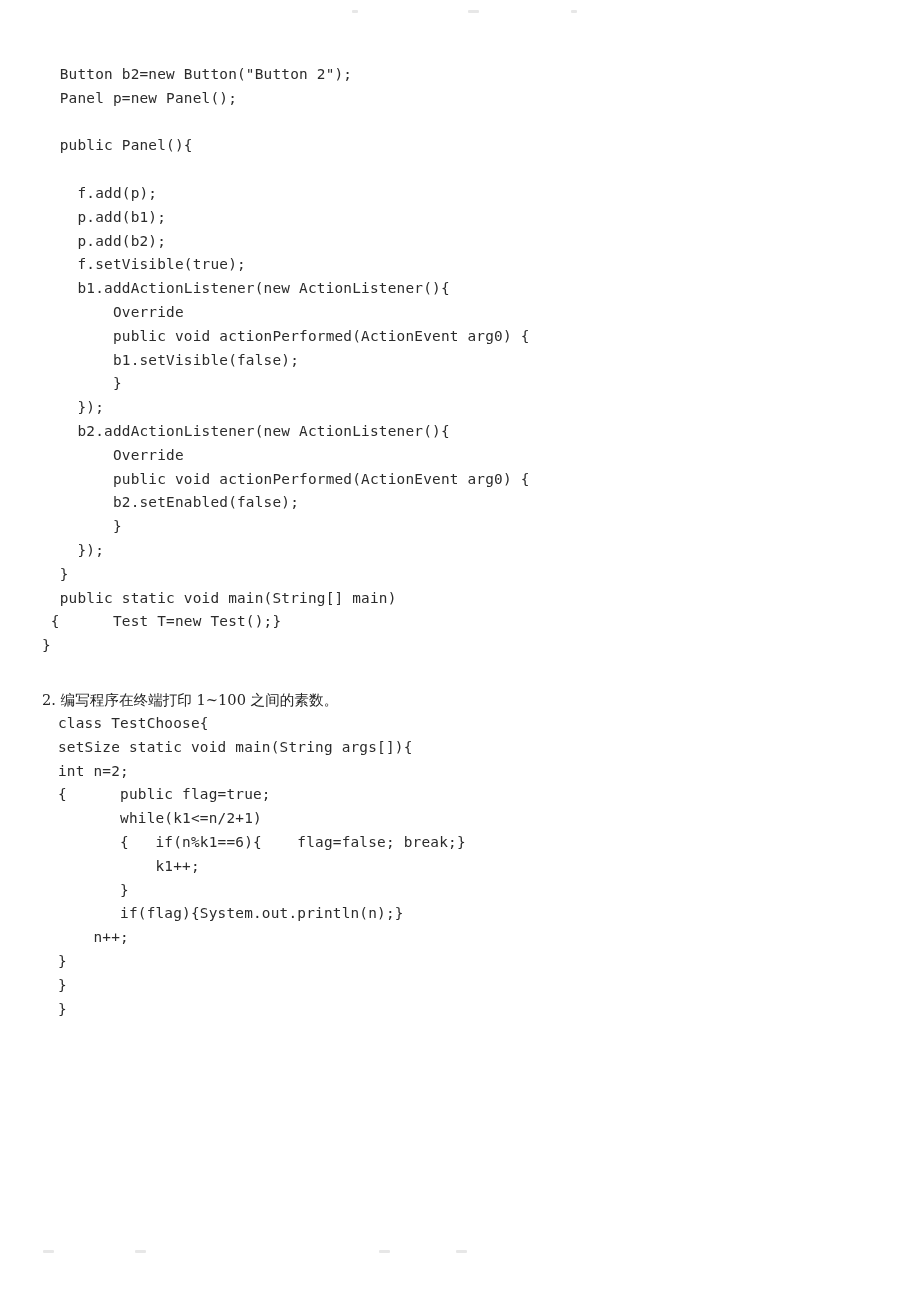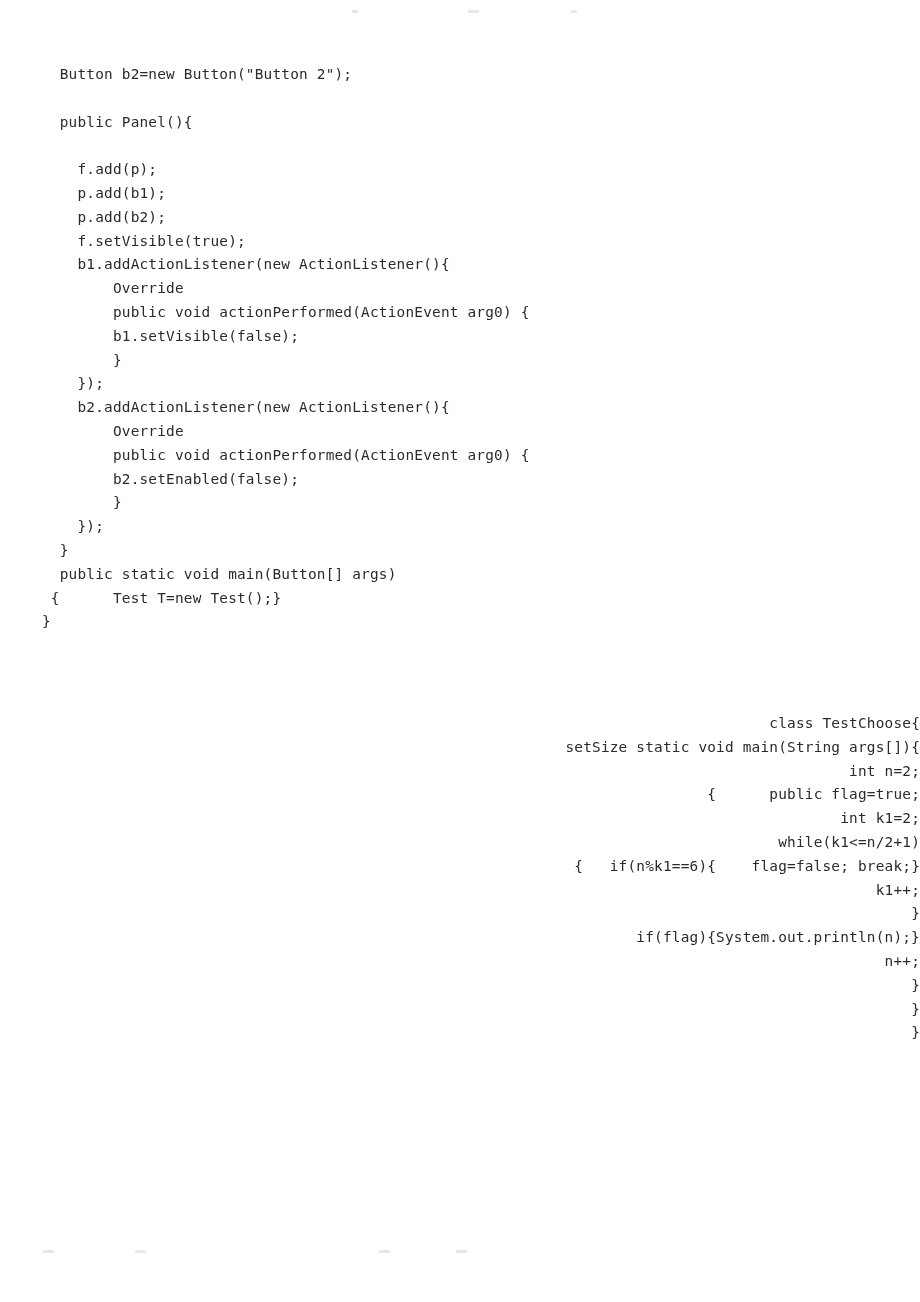--- a/index.html
+++ b/index.html
@@ -56,69 +56,72 @@
     height: 23.8px;
     line-height: 23.8px;
     font-family: "DejaVu Serif", "DejaVu Sans", serif;
     font-size: 14.6px;
     color: #242424;
     white-space: pre;
   }
 
   .block-a { top: 63px; left: 0; }
   .block-prompt { top: 688px; left: 0; }
-  .block-b { top: 712px; left: 16px; text-align: right; }
+  .block-b { top: 712px; left: 16px; }
 
   .indent-pad { padding-left: 42px; }
 </style>
 </head>
 <body>
 
 <div class="page">
 
   <div id="artifacts-top">
       <div class="speckle soft" style="left: 352px; top: 10px;"></div>
       <div class="speckle soft wide" style="left: 468px; top: 10px;"></div>
       <div class="speckle soft" style="left: 571px; top: 10px;"></div>
     </div>
 
   <div class="code-block block-a indent-pad" id="code-block-1">
       <div class="code-line">  Button b2=new Button("Button 2");</div>
+      <div class="code-line">  Panel p=new Panel();</div>
       <div class="code-line">&nbsp;</div>
       <div class="code-line">  public Panel(){</div>
       <div class="code-line">&nbsp;</div>
       <div class="code-line">    f.add(p);</div>
       <div class="code-line">    p.add(b1);</div>
       <div class="code-line">    p.add(b2);</div>
       <div class="code-line">    f.setVisible(true);</div>
       <div class="code-line">    b1.addActionListener(new ActionListener(){</div>
       <div class="code-line">        Override</div>
       <div class="code-line">        public void actionPerformed(ActionEvent arg0) {</div>
       <div class="code-line">        b1.setVisible(false);</div>
       <div class="code-line">        }</div>
       <div class="code-line">    });</div>
       <div class="code-line">    b2.addActionListener(new ActionListener(){</div>
       <div class="code-line">        Override</div>
       <div class="code-line">        public void actionPerformed(ActionEvent arg0) {</div>
       <div class="code-line">        b2.setEnabled(false);</div>
       <div class="code-line">        }</div>
       <div class="code-line">    });</div>
       <div class="code-line">  }</div>
-      <div class="code-line">  public static void main(Button[] args)</div>
+      <div class="code-line">  public static void main(String[] main)</div>
       <div class="code-line"> {      Test T=new Test();}</div>
       <div class="code-line">}</div>
     </div>
 
+  <div class="code-block block-prompt indent-pad" id="prompt-block">
+      <div class="cn-line">2. 编写程序在终端打印 1~100 之间的素数。</div>
+    </div>
 
   <div class="code-block block-b indent-pad" id="code-block-2">
       <div class="code-line">class TestChoose{</div>
       <div class="code-line">setSize static void main(String args[]){</div>
       <div class="code-line">int n=2;</div>
       <div class="code-line">{      public flag=true;</div>
-      <div class="code-line">       int k1=2;</div>
       <div class="code-line">       while(k1&lt;=n/2+1)</div>
       <div class="code-line">       {   if(n%k1==6){    flag=false; break;}</div>
       <div class="code-line">           k1++;</div>
       <div class="code-line">       }</div>
       <div class="code-line">       if(flag){System.out.println(n);}</div>
       <div class="code-line">    n++;</div>
       <div class="code-line">}</div>
       <div class="code-line">}</div>
       <div class="code-line">}</div>
     </div>

